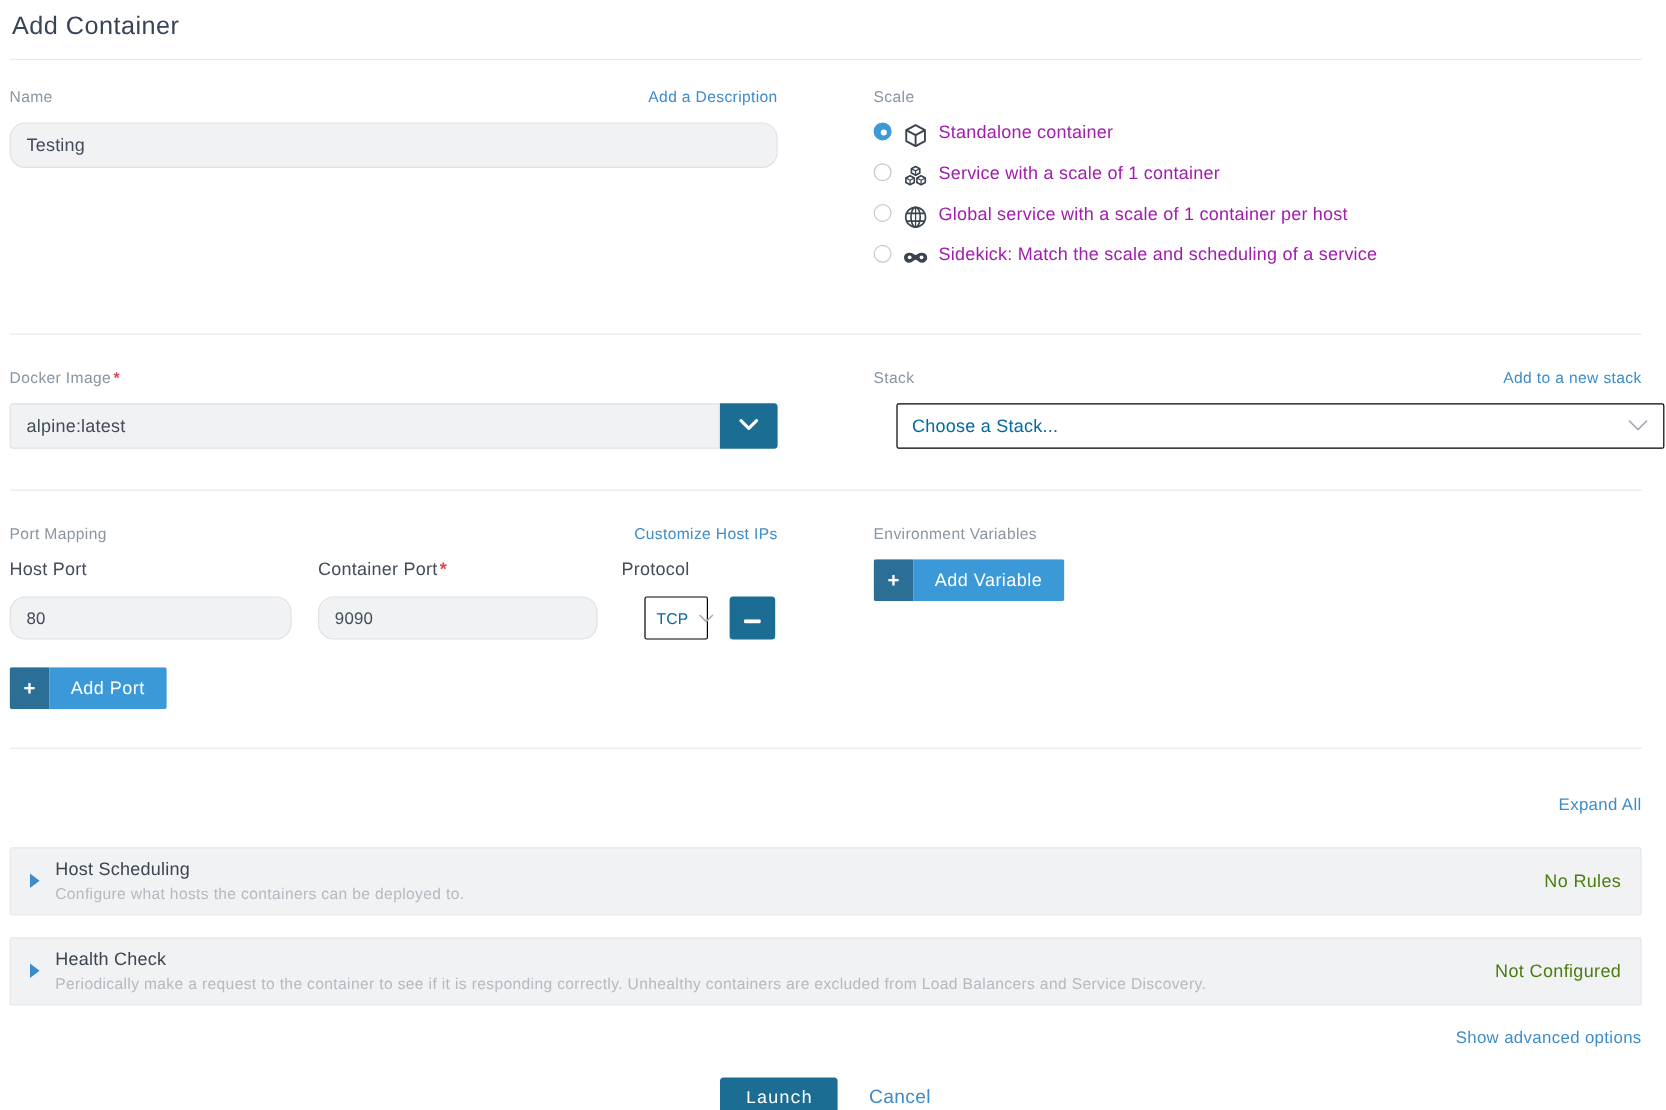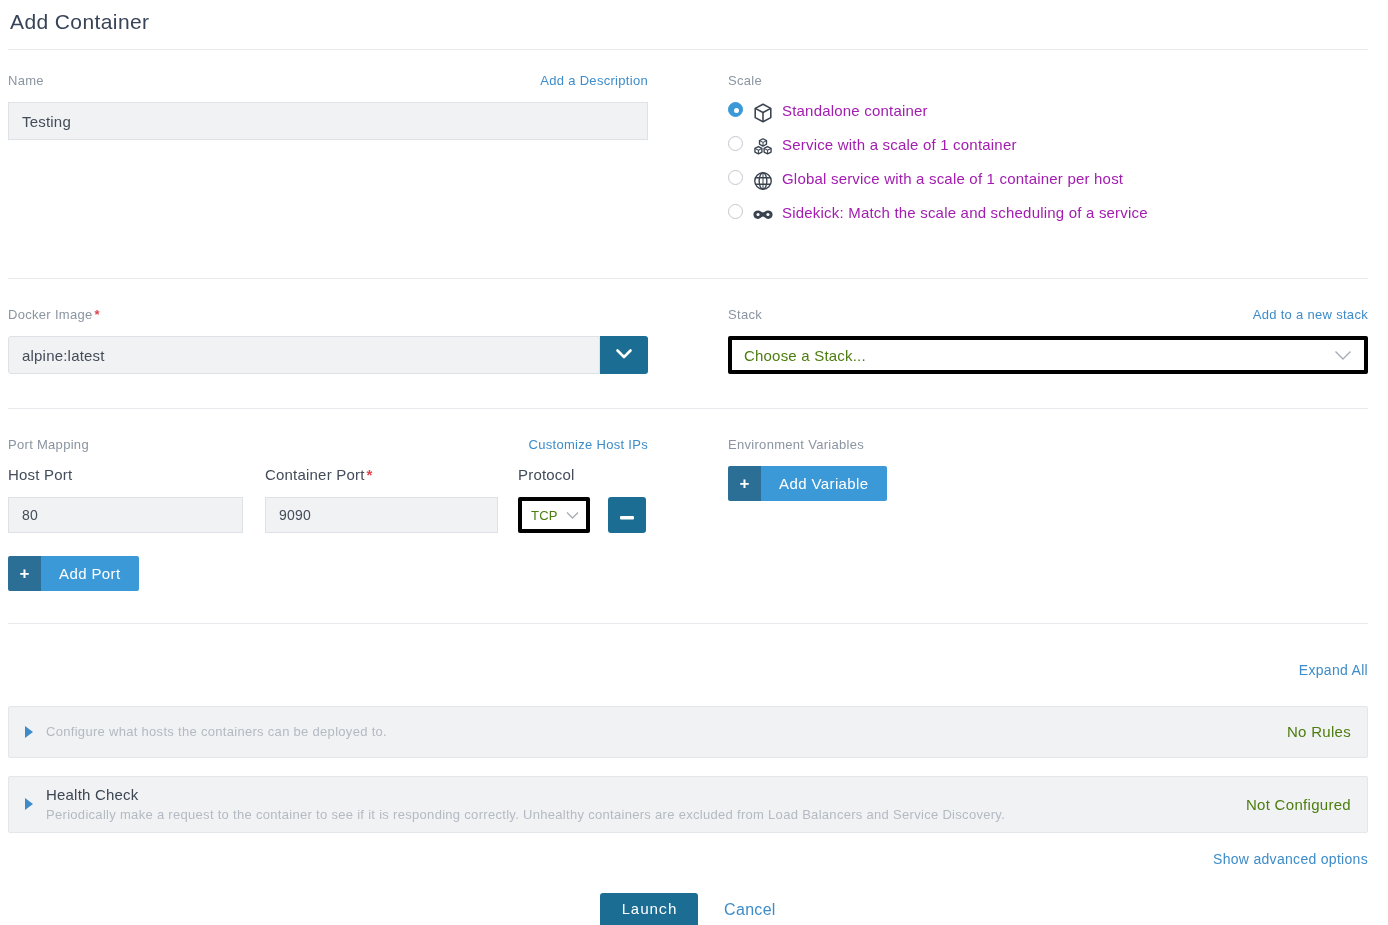--- a/index.html
+++ b/index.html
@@ -27,21 +27,21 @@
   .label { font-size: 13px; color: #8a95a1; letter-spacing: .3px; }
   .link {
     font-size: 13px; color: #3d8cc9; text-decoration: none; cursor: pointer;
     letter-spacing: .3px;
     text-align: right;
   }
   .req { color: #e0454f; font-weight: 700; margin-left: 2px; }
 
   .text-input {
     width: 100%; height: 38px;
-    background: #f1f2f4; border: 1px solid #dee1e5; border-radius: 0;
+    background: #f1f2f4; border: 1px solid #dee1e5; border-radius: 13px;
     font-family: inherit; font-size: 15px; color: #434c59;
     padding: 0 13px; outline: none; letter-spacing: .2px;
   }
 
   
   .section-1 { padding: 23px 0 40px 0; }
   .section-2 { padding: 28px 0 34px 0; }
   .section-3 { padding: 28px 0 32px 0; }
 
   
@@ -67,23 +67,23 @@
   .combo { display: flex; width: 640px; }
   .combo .text-input { width: 592px; border-radius: 3px 0 0 3px; }
   .combo-btn {
     width: 48px; height: 38px; border: none; cursor: pointer;
     background: #1b6d93; border-radius: 0 3px 3px 0;
     display: flex; align-items: center; justify-content: center;
   }
 
   
   .select {
-    height: 38px; background: #fff; border: 4px solid #000000; border-radius: 2px;
+    height: 38px; background: #fff; border: 1px solid #000000; border-radius: 2px;
     display: flex; align-items: center; justify-content: space-between;
-    padding: 0 12px; font-size: 15px; color: #4d7c0f; cursor: pointer;
+    padding: 0 12px; font-size: 15px; color: #0369a1; cursor: pointer; margin-left: 19px;
   }
   .select.stack-select { width: 640px; }
   .select .sel-chev { flex: 0 0 auto; margin-left: 8px; }
 
   
   .ports-fields { display: flex; align-items: flex-end; }
   .pf { display: flex; flex-direction: column; }
   .pf-header { font-size: 15px; color: #434c59; height: 20px; margin-bottom: 11px; }
   .pf-host  { width: 235px; margin-right: 22px; }
   .pf-cont  { width: 233px; margin-right: 20px; }
@@ -313,20 +313,21 @@
 
   <hr class="rule">
 
   <div class="expand-row">
     <a class="link" style="font-size:14px;">Expand All</a>
   </div>
 
   <div class="accordion">
     <span class="caret"></span>
     <div class="acc-texts">
+      <div class="acc-title">Host Scheduling</div>
       <div class="acc-desc">Configure what hosts the containers can be deployed to.</div>
     </div>
     <span class="acc-status">No Rules</span>
   </div>
 
   <div class="accordion">
     <span class="caret"></span>
     <div class="acc-texts">
       <div class="acc-title">Health Check</div>
       <div class="acc-desc">Periodically make a request to the container to see if it is responding correctly. Unhealthy containers are excluded from Load Balancers and Service Discovery.</div>

